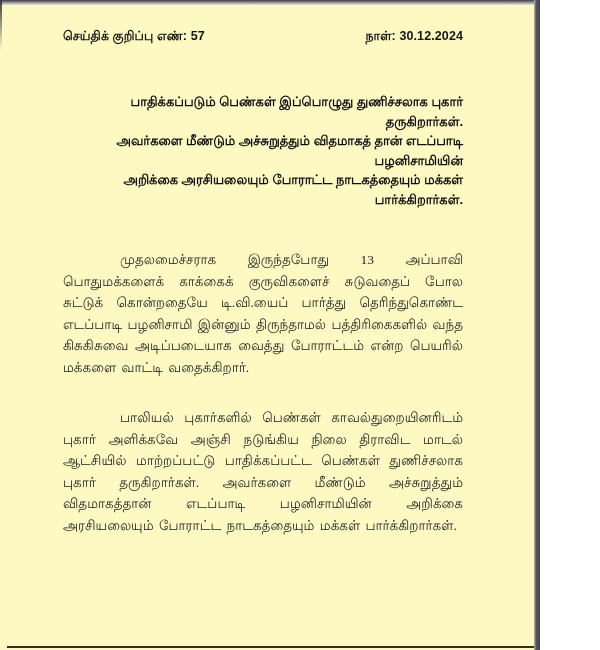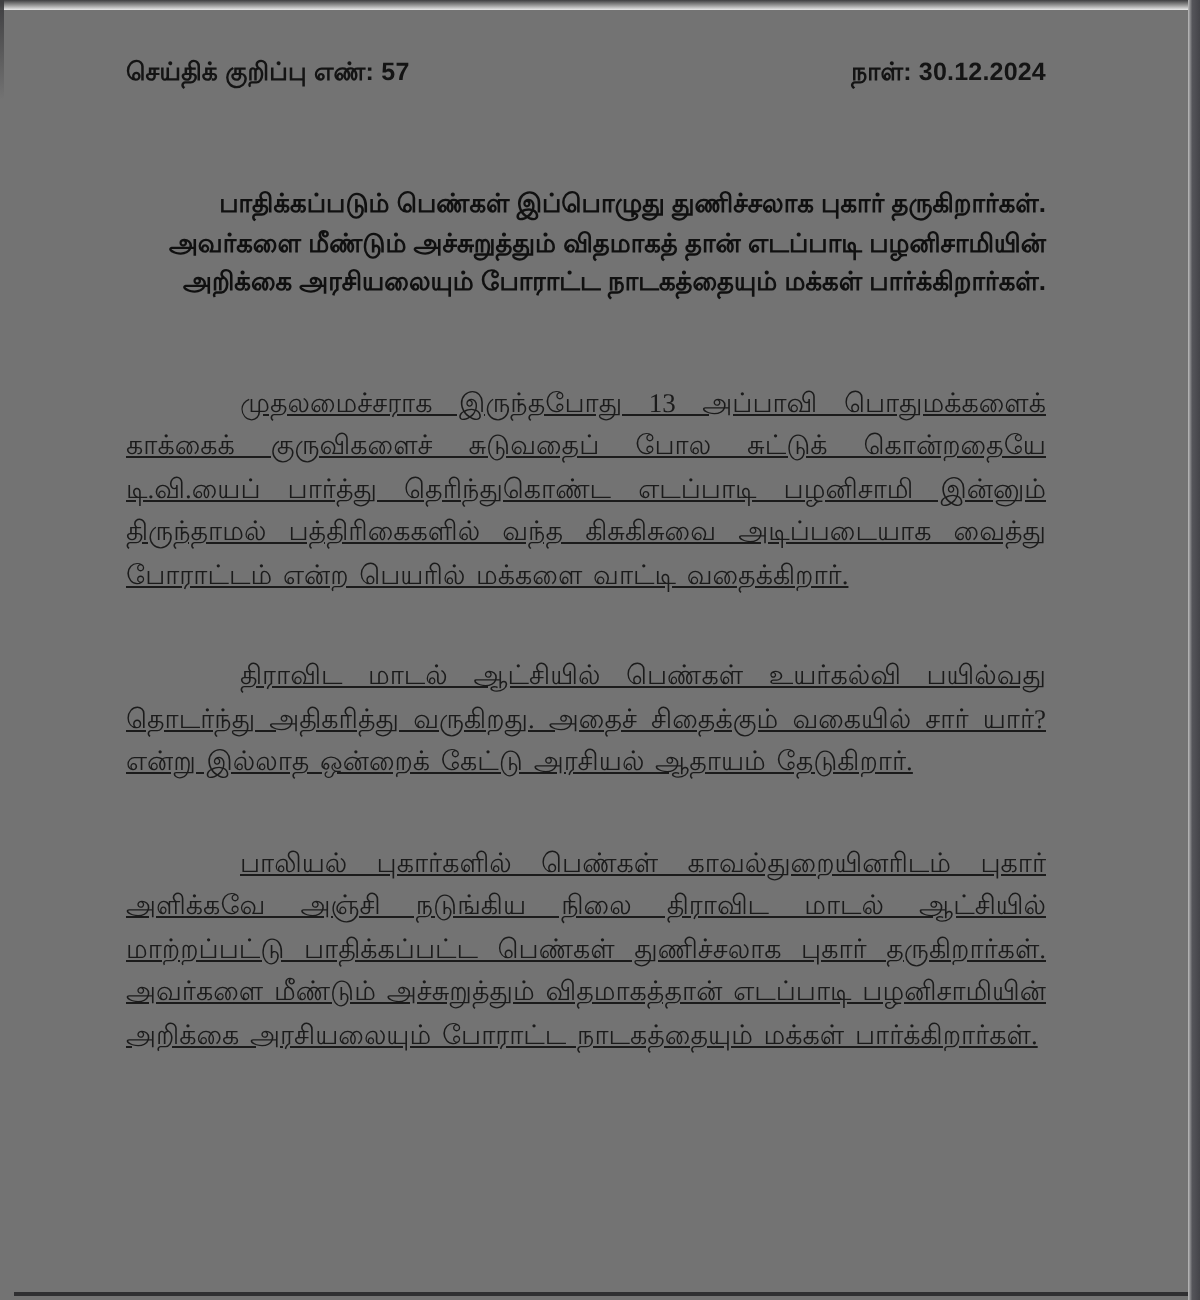--- a/index.html
+++ b/index.html
@@ -5,22 +5,22 @@
   html, body { margin: 0; padding: 0; }
   body {
     width: 600px; height: 650px;
     background: #ffffff;
     font-family: "Liberation Serif", "DejaVu Serif", serif;
     color: #1b1b1b;
     -webkit-font-smoothing: antialiased;
   }
   .sheet {
     position: relative;
-    width: 600px; height: 650px;
-    background: #737373;
+    width: 540px; height: 650px;
+    background: #fef9c3;
     overflow: hidden;
   }
   
   .edge-top {
     position: absolute; top: 0; left: 0; right: 0; height: 5px;
     background: linear-gradient(to bottom, #3e3e40, #8a8a8a 45%, #e9e9e9);
   }
   .edge-right {
     position: absolute; top: 0; right: 0; bottom: 0; width: 6px;
     background: linear-gradient(to right, #bdbdbd, #55555a 35%, #444449);
@@ -59,21 +59,20 @@
   }
   .doc-body { margin-top: 40px; }
   .doc-body p {
     margin: 0 0 29px 0;
     text-align: justify;
     text-indent: 57px;
     font-size: 13.5px;
     line-height: 21.5px;
     word-spacing: 2px;
     color: #1b1b1b;
-    text-decoration: underline;
   }
 </style>
 </head>
 <body>
 
 <div class="sheet">
 
   <div class="edge-top"></div>
   <div class="edge-right"></div>
   <div class="edge-left-tick"></div>
@@ -87,18 +86,17 @@
     </div>
 
     <div class="doc-title">
       <div>பாதிக்கப்படும் பெண்கள் இப்பொழுது துணிச்சலாக புகார் தருகிறார்கள்.</div>
       <div>அவர்களை மீண்டும் அச்சுறுத்தும் விதமாகத் தான் எடப்பாடி பழனிசாமியின்</div>
       <div>அறிக்கை அரசியலையும் போராட்ட நாடகத்தையும் மக்கள் பார்க்கிறார்கள்.</div>
     </div>
 
     <div class="doc-body">
       <p>முதலமைச்சராக இருந்தபோது 13 அப்பாவி பொதுமக்களைக் காக்கைக் குருவிகளைச் சுடுவதைப் போல சுட்டுக் கொன்றதையே டி.வி.யைப் பார்த்து தெரிந்துகொண்ட எடப்பாடி பழனிசாமி இன்னும் திருந்தாமல் பத்திரிகைகளில் வந்த கிசுகிசுவை அடிப்படையாக வைத்து போராட்டம் என்ற பெயரில் மக்களை வாட்டி வதைக்கிறார்.</p>
-      <p>திராவிட மாடல் ஆட்சியில் பெண்கள் உயர்கல்வி பயில்வது தொடர்ந்து அதிகரித்து வருகிறது. அதைச் சிதைக்கும் வகையில் சார் யார்? என்று இல்லாத ஒன்றைக் கேட்டு அரசியல் ஆதாயம் தேடுகிறார்.</p>
       <p>பாலியல் புகார்களில் பெண்கள் காவல்துறையினரிடம் புகார் அளிக்கவே அஞ்சி நடுங்கிய நிலை திராவிட மாடல் ஆட்சியில் மாற்றப்பட்டு பாதிக்கப்பட்ட பெண்கள் துணிச்சலாக புகார் தருகிறார்கள். அவர்களை மீண்டும் அச்சுறுத்தும் விதமாகத்தான் எடப்பாடி பழனிசாமியின் அறிக்கை அரசியலையும் போராட்ட நாடகத்தையும் மக்கள் பார்க்கிறார்கள்.</p>
     </div>
 
   </div>
 </div>
 
 </body></html>

